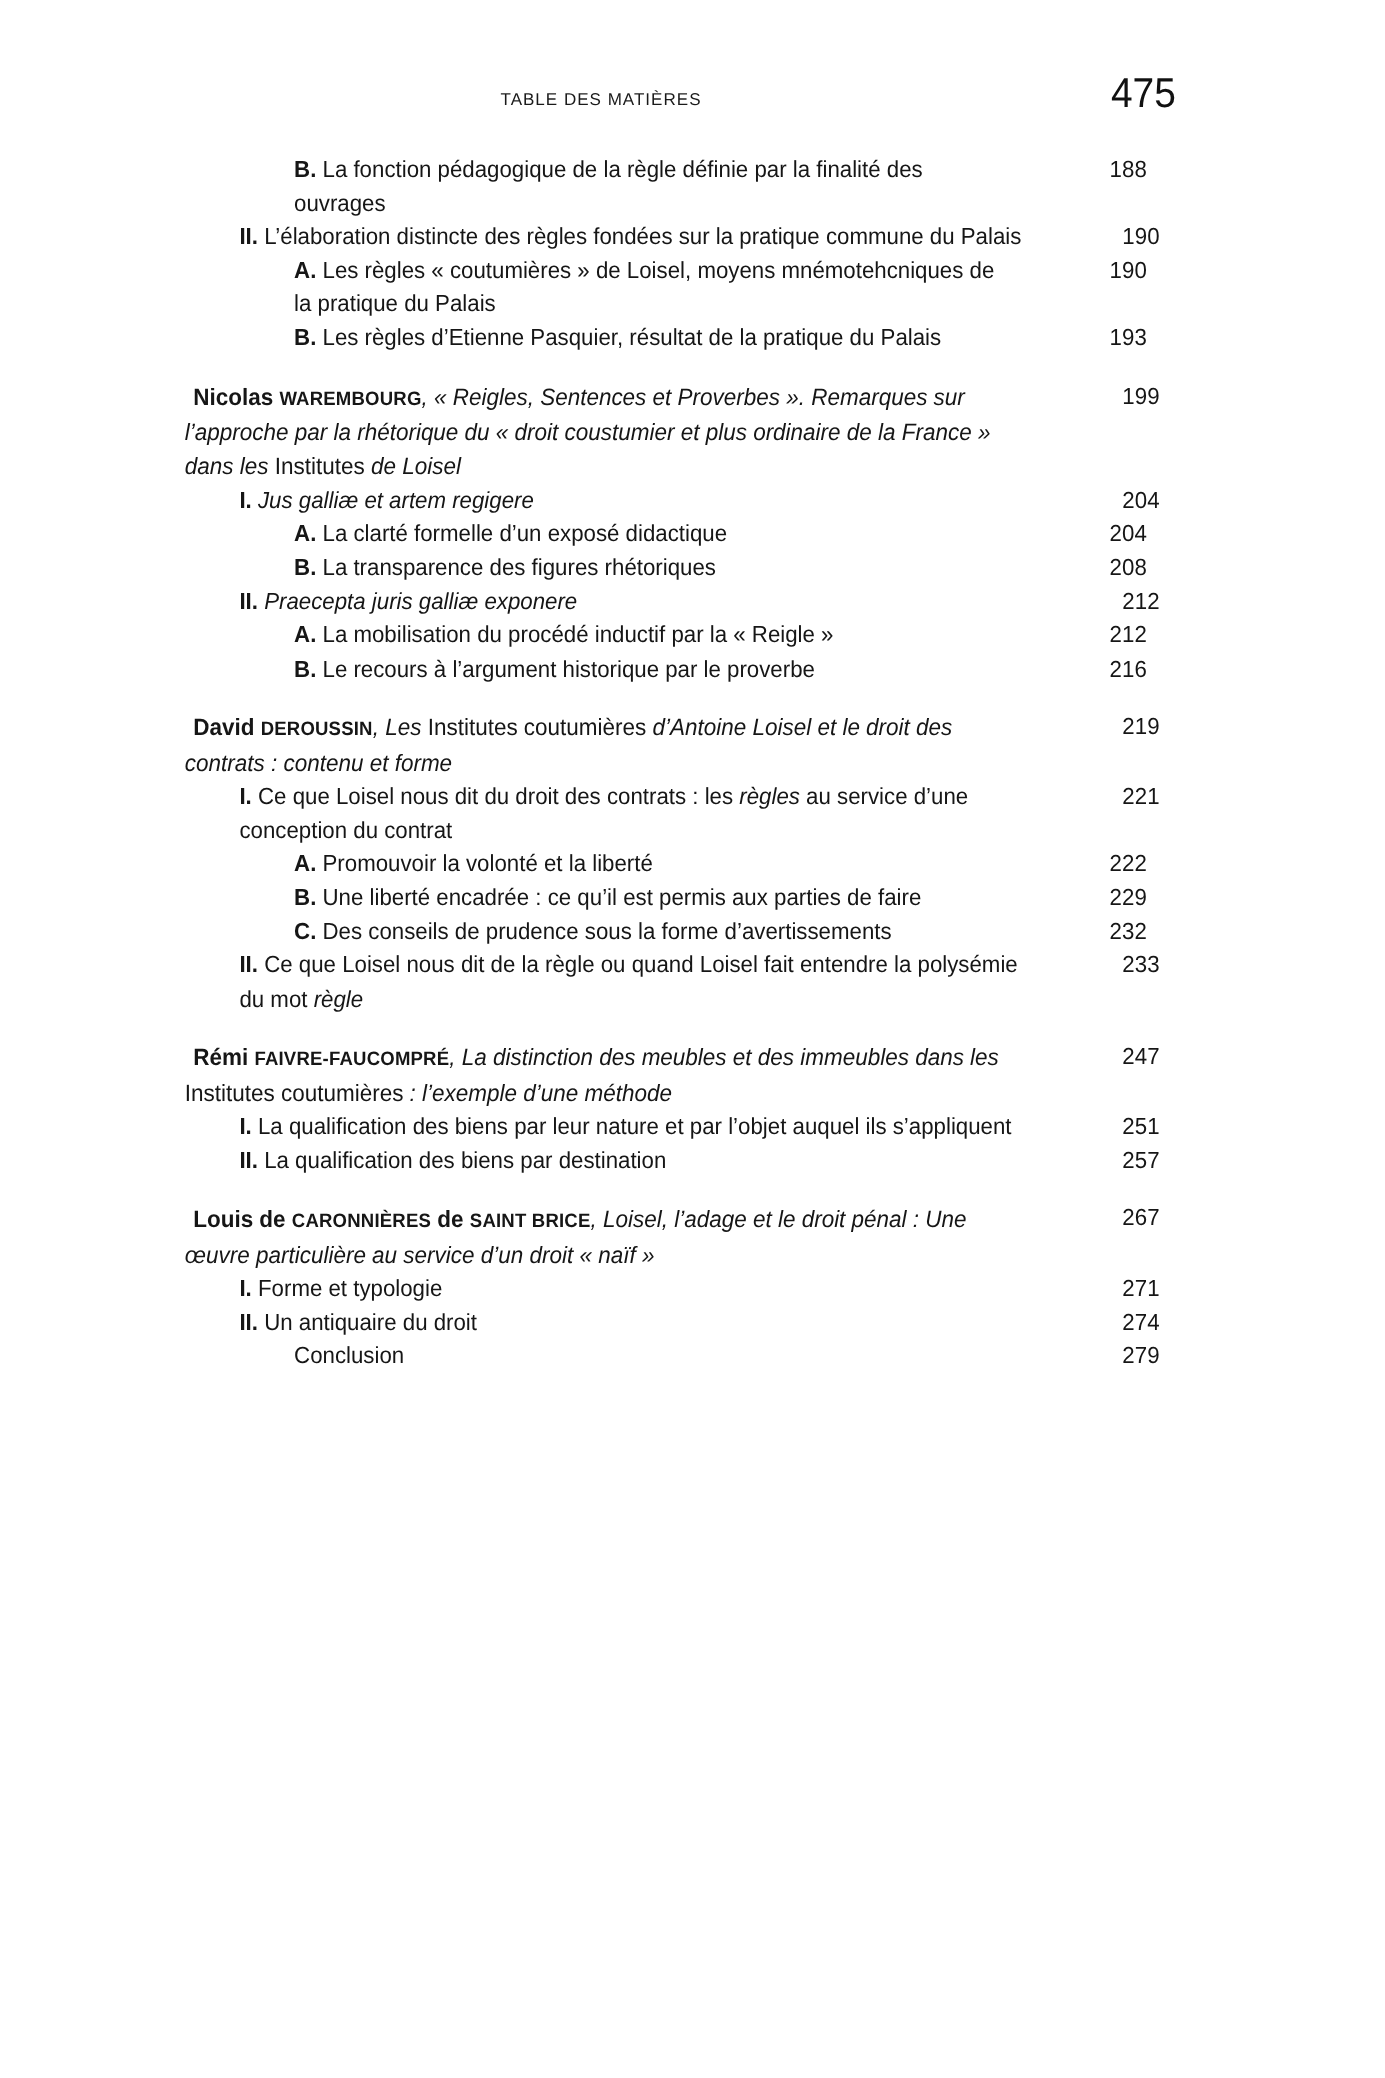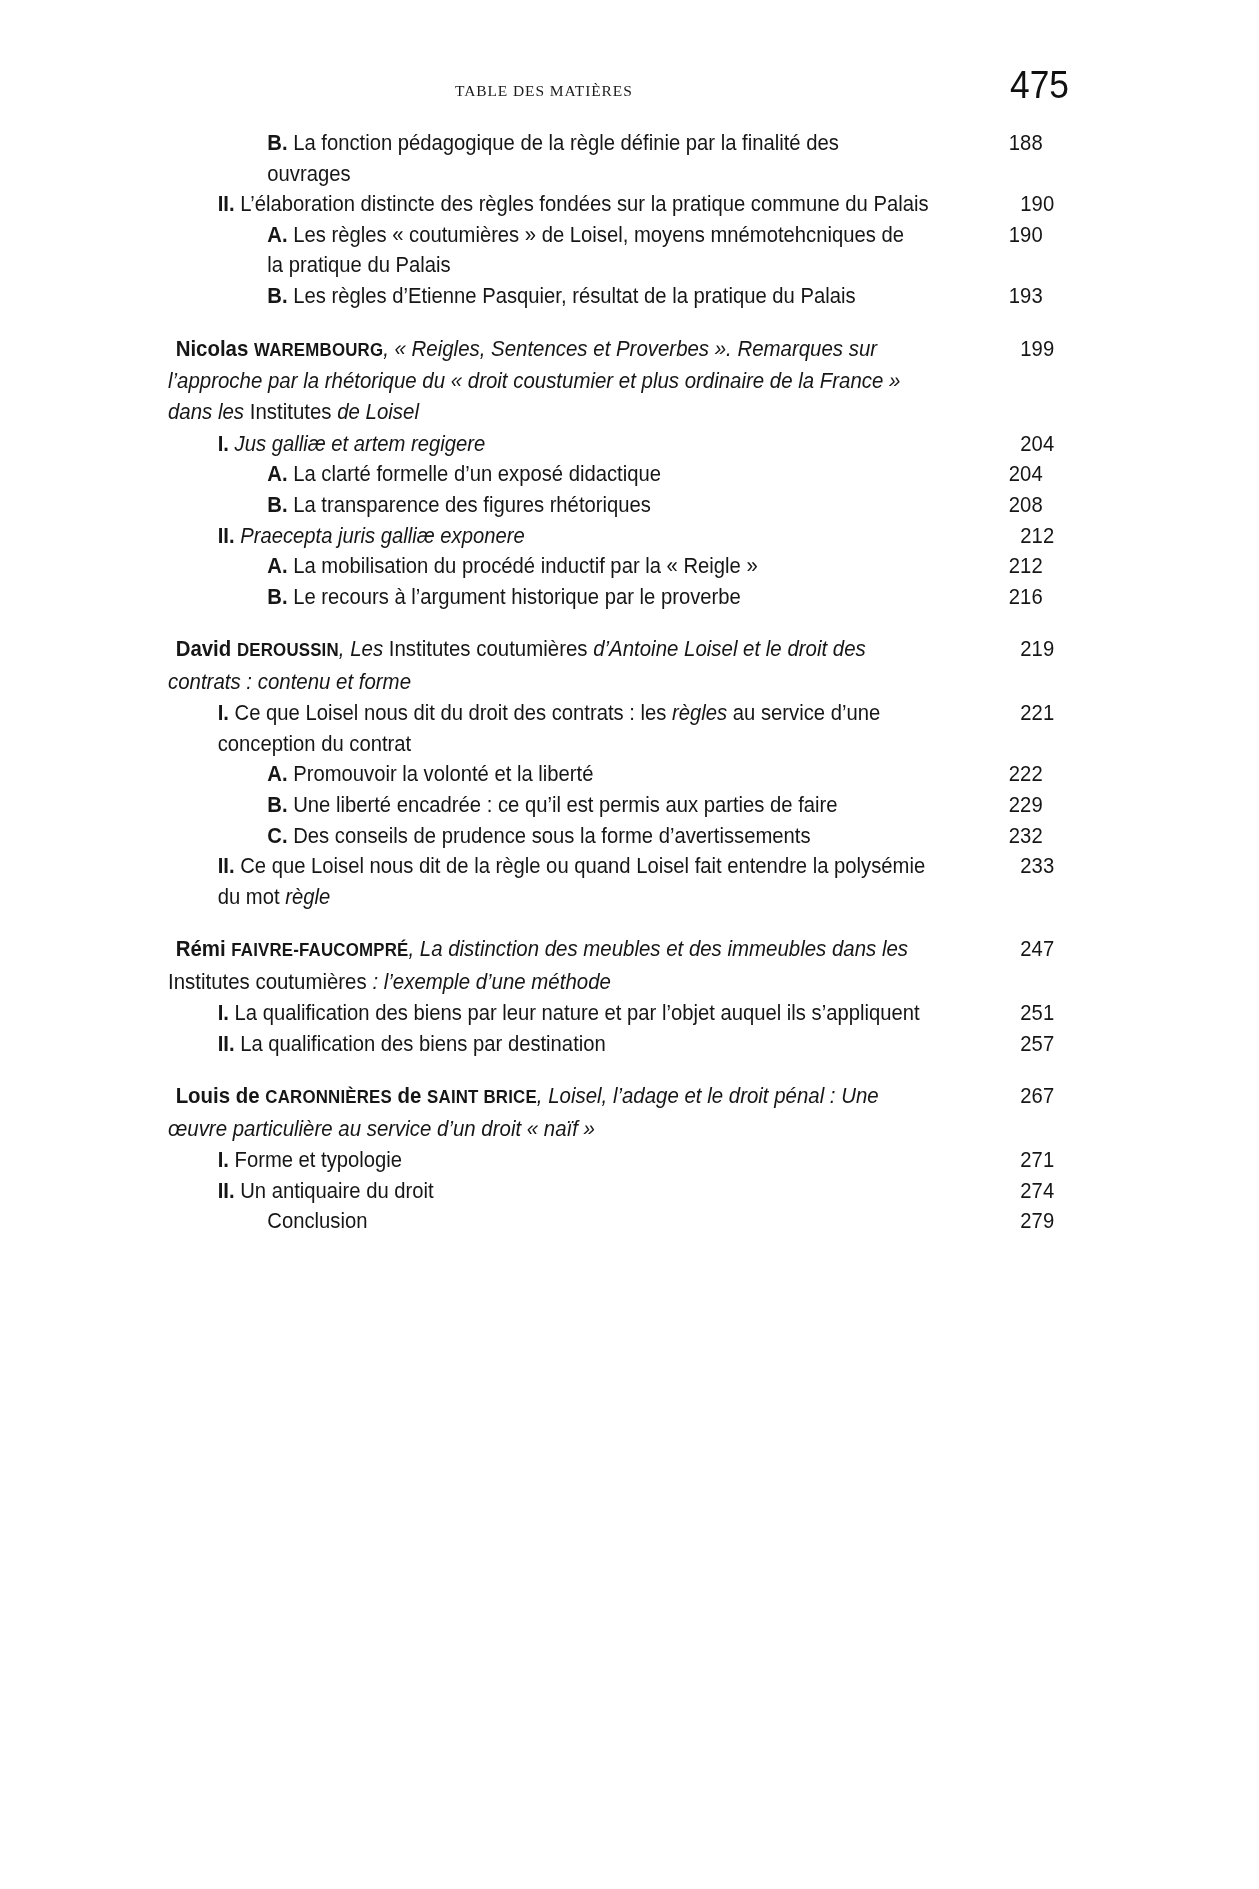--- a/index.html
+++ b/index.html
@@ -30,21 +30,21 @@
     position: absolute;
     left: 0;
     top: 82px;
     width: 1259px;
     height: 30px;
   }
   .runhead-title {
     position: absolute;
     left: 455px;
     top: 0;
-    font-family: Liberation Serif, serif;
+    font-family: Liberation Sans, sans-serif;
     font-size: 15.5px;
     letter-spacing: 0.9px;
     color: #1a1a1a;
     white-space: nowrap;
   }
   .runhead-folio {
     position: absolute;
     left: 1010px;
     top: -18px;
     width: 90px;
@@ -54,21 +54,21 @@
     font-weight: 400;
     color: #111;
     transform: scaleX(0.93);
     transform-origin: left center;
   }
 
   
   .toc {
     position: absolute;
     left: 168px;
-    top: 128px;
+    top: 140px;
     width: 928px;
   }
 
   .entry {
     position: relative;
     font-size: 21.2px;
     line-height: 30.6px;
     color: #161616;
     transform: scaleX(0.955);
     transform-origin: left top;

